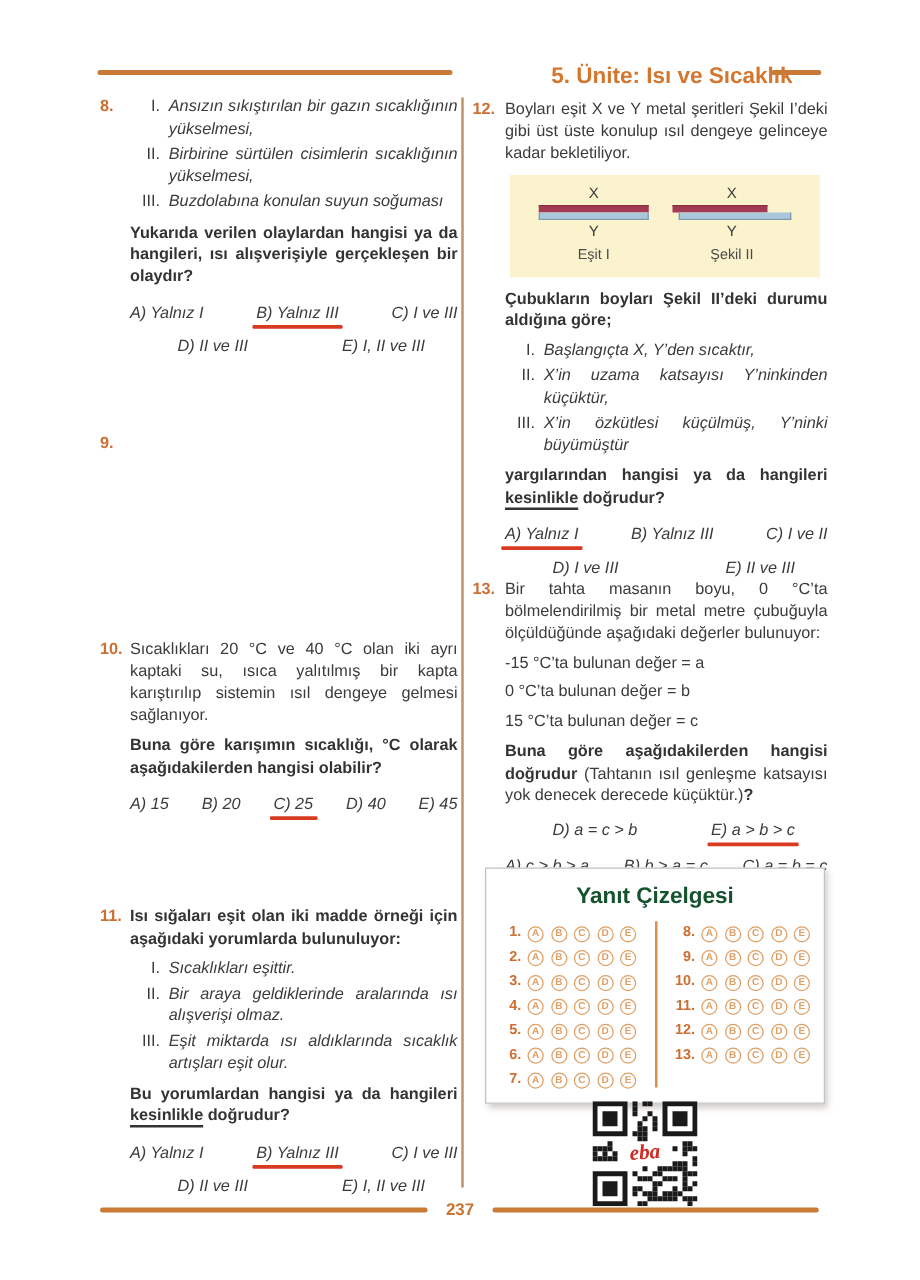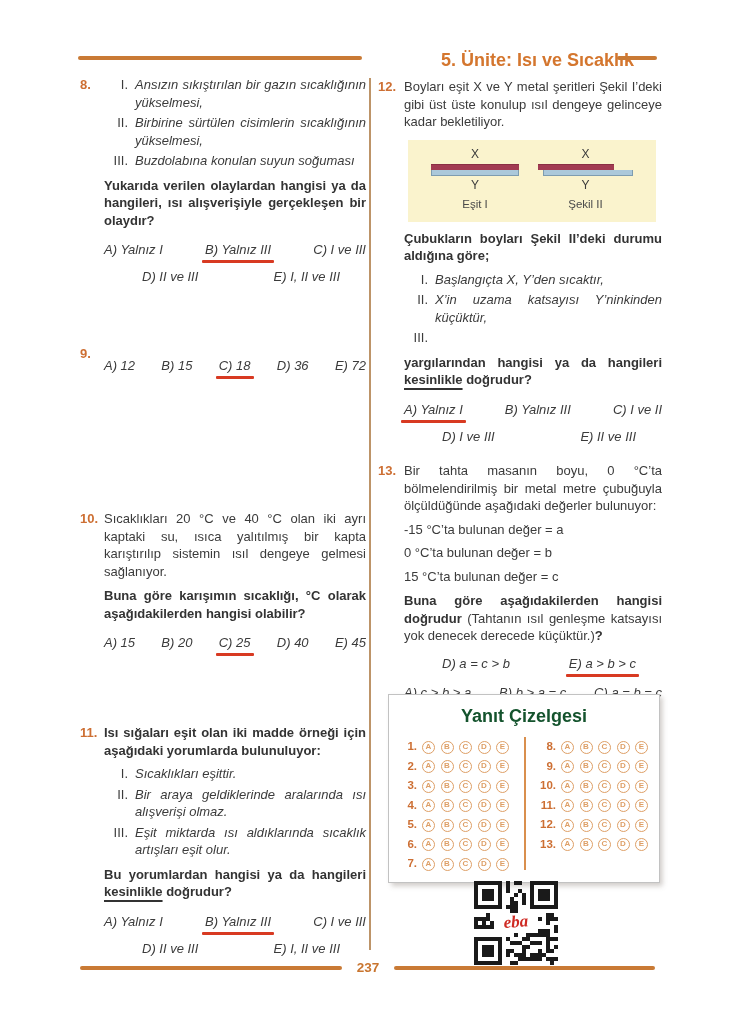--- a/index.html
+++ b/index.html
@@ -111,27 +111,20 @@
       <div class="optrow two">
         <span class="opt">D) II ve III</span>
         <span class="opt">E) I, II ve III</span>
       </div>
     </div>
   </section>
 
   <section class="q" id="q9">
     <span class="qnum">9.</span>
     <div class="qbody">
-      <div class="optrow five">
-        <span class="opt">A) 12</span>
-        <span class="opt">B) 15</span>
-        <span class="opt marked">C) 18</span>
-        <span class="opt">D) 36</span>
-        <span class="opt">E) 72</span>
-      </div>
     </div>
   </section>
 
   <section class="q" id="q10">
     <span class="qnum">10.</span>
     <div class="qbody">
       <p class="body-p">Sıcaklıkları 20 °C ve 40 °C olan iki ayrı kaptaki su, ısıca yalıtılmış bir kapta karıştırılıp sistemin ısıl dengeye gelmesi sağlanıyor.</p>
       <p class="stem">Buna göre karışımın sıcaklığı, °C olarak aşağıdakilerden hangisi olabilir?</p>
       <div class="optrow five">
         <span class="opt">A) 15</span>
@@ -200,20 +193,21 @@
       <div class="ritem">
         <span class="rlabel">I.</span>
         <span class="rtext">Başlangıçta X, Y’den sıcaktır,</span>
       </div>
       <div class="ritem">
         <span class="rlabel">II.</span>
         <span class="rtext">X’in uzama katsayısı Y’ninkinden küçüktür,</span>
       </div>
       <div class="ritem">
         <span class="rlabel">III.</span>
+        <span class="rtext">X’in özkütlesi küçülmüş, Y’ninki büyümüştür</span>
       </div>
       <p class="stem"><span>yargılarından hangisi ya da hangileri </span><span class="u-dark">kesinlikle</span><span> doğrudur?</span></p>
       <div class="optrow three">
         <span class="opt marked">A) Yalnız I</span>
         <span class="opt">B) Yalnız III</span>
         <span class="opt">C) I ve II</span>
       </div>
       <div class="optrow two">
         <span class="opt">D) I ve III</span>
         <span class="opt">E) II ve III</span>

